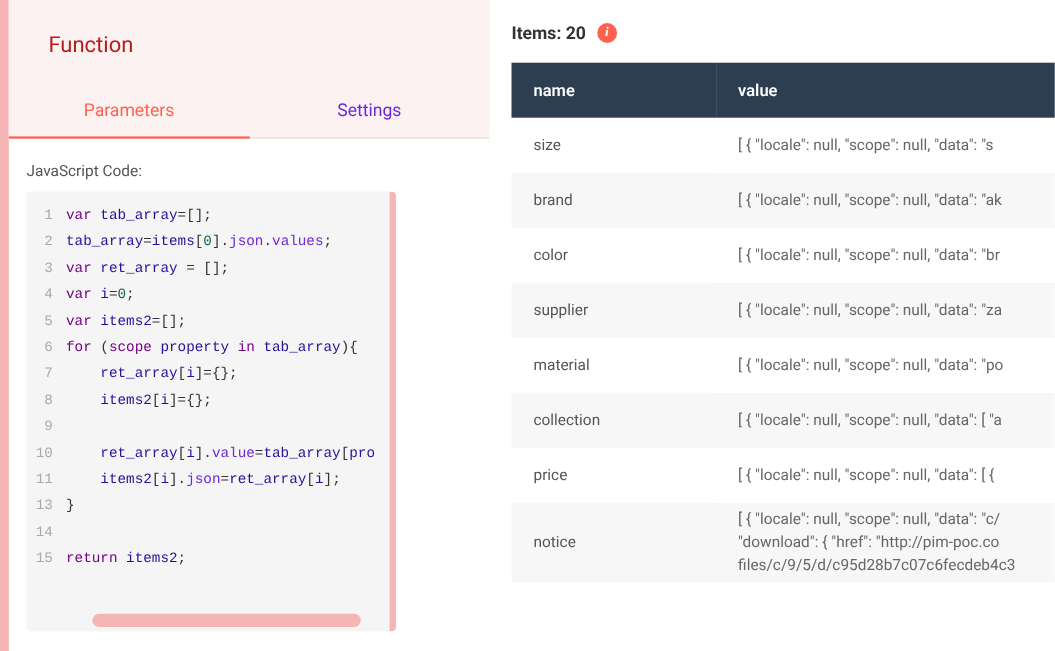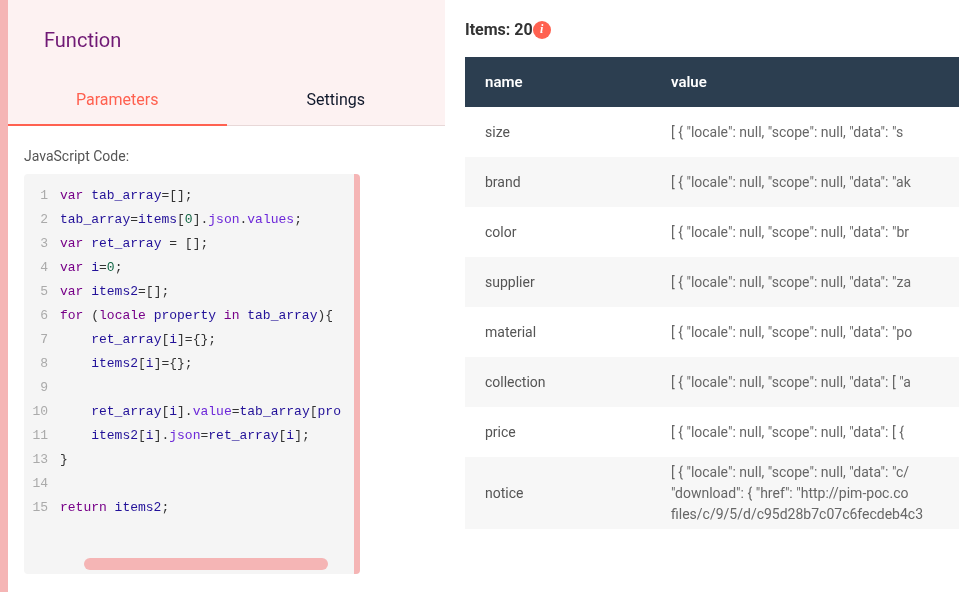--- a/index.html
+++ b/index.html
@@ -1,39 +1,39 @@
 <!DOCTYPE html>
 <html><head>
 <meta charset="utf-8">
 <style>
 * { margin: 0; padding: 0; box-sizing: border-box; }
 body { font-family: -apple-system, BlinkMacSystemFont, "Segoe UI", Roboto, "Helvetica Neue", Arial, sans-serif; background: #fff; color: #333; width: 959px; height: 592px; overflow: hidden; display: flex; }
 .left-bar { width: 8px; background: #f5b5b5; }
 .left-panel { width: 437px; display: flex; flex-direction: column; }
 .header-section { background: #fdf2f2; padding: 0; }
-.title { font-size: 20px; font-weight: 400; color: #701a75; padding: 28px 0 22px 36px; }
+.title { font-size: 20px; font-weight: 400; color: #b91c1c; padding: 28px 0 22px 36px; }
 .tabs { display: flex; height: 52px; border-bottom: 1px solid #e8d8d8; }
-.tab { flex: 1; display: flex; align-items: center; justify-content: center; font-size: 16px; color: #0f172a; cursor: pointer; position: relative; }
+.tab { flex: 1; display: flex; align-items: center; justify-content: center; font-size: 16px; color: #6d28d9; cursor: pointer; position: relative; }
 .tab.active { color: #ff6150; font-weight: 400; }
 .tab.active::after { content: ""; position: absolute; bottom: -1px; left: 0; right: 0; height: 2px; background: #ff6150; }
 .body-section { padding: 22px 12px 10px 16px; position: relative; flex: 1; overflow: hidden; }
 .code-label { font-size: 14px; color: #555; margin-bottom: 10px; }
 .code-wrap { position: relative; }
 .code-area { background: #f5f5f5; border-radius: 4px; height: 400px; overflow: hidden; border-right: 6px solid #f5b5b5; width: 336px; position: relative; }
 .code-lines { padding: 10px 0; font-family: "SFMono-Regular", Consolas, "Liberation Mono", Menlo, monospace; font-size: 13px; line-height: 24px; }
 .code-line { display: flex; white-space: pre; }
 .ln { width: 36px; text-align: right; color: #aaa; padding-right: 12px; user-select: none; flex-shrink: 0; }
 .k { color: #770088; }
 .n { color: #6d28d9; }
 .p { color: #333; }
 .num { color: #116644; }
 .b { color: #221199; margin-top: 33px; }
 .hscroll { position: absolute; bottom: 4px; left: 60px; width: 244px; height: 12px; background: #f5b5b5; border-radius: 6px; }
 .right-panel { flex: 1; padding: 20px 0 0 20px; overflow: hidden; display: flex; flex-direction: column; }
-.items-header { display: flex; align-items: center; padding-bottom: 18px; }
+.items-header { display: flex; align-items: center; gap: 10px; padding-bottom: 18px; }
 .items-label { font-size: 16px; font-weight: 700; color: #333; }
 .info-icon { width: 18px; height: 18px; border-radius: 50%; background: #ff6150; color: #fff; display: inline-flex; align-items: center; justify-content: center; font-size: 12px; font-weight: 700; font-style: italic; font-family: Georgia, serif; }
 .table { width: 100%; border-collapse: collapse; table-layout: fixed; }
 .thead-row { background: #2c3e50; color: #fff; }
 .th { text-align: left; padding: 16px 20px; font-size: 15px; font-weight: 600; }
 .th-name { width: 186px; }
 .td { padding: 0 20px; font-size: 14px; color: #666; vertical-align: middle; height: 50px; }
 .td-name { color: #555; }
 .td-value { color: #666; white-space: nowrap; overflow: hidden; }
 .tbody tr:nth-child(even) { background: #f7f7f7; }
@@ -56,21 +56,21 @@
   <div class="body-section">
     <div class="code-label">JavaScript Code:</div>
     <div class="code-wrap">
       <div class="code-area">
         <div class="code-lines" id="code-lines">
             <div class="code-line"><span class="ln">1</span><span><span class="k">var </span><span class="b">tab_array</span><span class="p">=[];</span></span></div>
             <div class="code-line"><span class="ln">2</span><span><span class="b">tab_array</span><span class="p">=</span><span class="b">items</span><span class="p">[</span><span class="num">0</span><span class="p">].</span><span class="n">json</span><span class="p">.</span><span class="n">values</span><span class="p">;</span></span></div>
             <div class="code-line"><span class="ln">3</span><span><span class="k">var </span><span class="b">ret_array </span><span class="p">= [];</span></span></div>
             <div class="code-line"><span class="ln">4</span><span><span class="k">var </span><span class="b">i</span><span class="p">=</span><span class="num">0</span><span class="p">;</span></span></div>
             <div class="code-line"><span class="ln">5</span><span><span class="k">var </span><span class="b">items2</span><span class="p">=[];</span></span></div>
-            <div class="code-line"><span class="ln">6</span><span><span class="k">for </span><span class="p">(</span><span class="k">locale </span><span class="b">property </span><span class="k">in </span><span class="b">tab_array</span><span class="p">){</span></span></div>
+            <div class="code-line"><span class="ln">6</span><span><span class="k">for </span><span class="p">(</span><span class="k">scope </span><span class="b">property </span><span class="k">in </span><span class="b">tab_array</span><span class="p">){</span></span></div>
             <div class="code-line"><span class="ln">7</span><span><span class="p">    </span><span class="b">ret_array</span><span class="p">[</span><span class="b">i</span><span class="p">]={};</span></span></div>
             <div class="code-line"><span class="ln">8</span><span><span class="p">    </span><span class="b">items2</span><span class="p">[</span><span class="b">i</span><span class="p">]={};</span></span></div>
             <div class="code-line"><span class="ln">9</span></div>
             <div class="code-line"><span class="ln">10</span><span><span class="p">    </span><span class="b">ret_array</span><span class="p">[</span><span class="b">i</span><span class="p">].</span><span class="n">value</span><span class="p">=</span><span class="b">tab_array</span><span class="p">[</span><span class="b">pro</span></span></div>
             <div class="code-line"><span class="ln">11</span><span><span class="p">    </span><span class="b">items2</span><span class="p">[</span><span class="b">i</span><span class="p">].</span><span class="n">json</span><span class="p">=</span><span class="b">ret_array</span><span class="p">[</span><span class="b">i</span><span class="p">];</span></span></div>
             <div class="code-line"><span class="ln">13</span><span><span class="p">}</span></span></div>
             <div class="code-line"><span class="ln">14</span><span></span></div>
             <div class="code-line"><span class="ln">15</span><span><span class="k">return </span><span class="b">items2</span><span class="p">;</span></span></div>
           </div>
         <div class="hscroll"></div>

